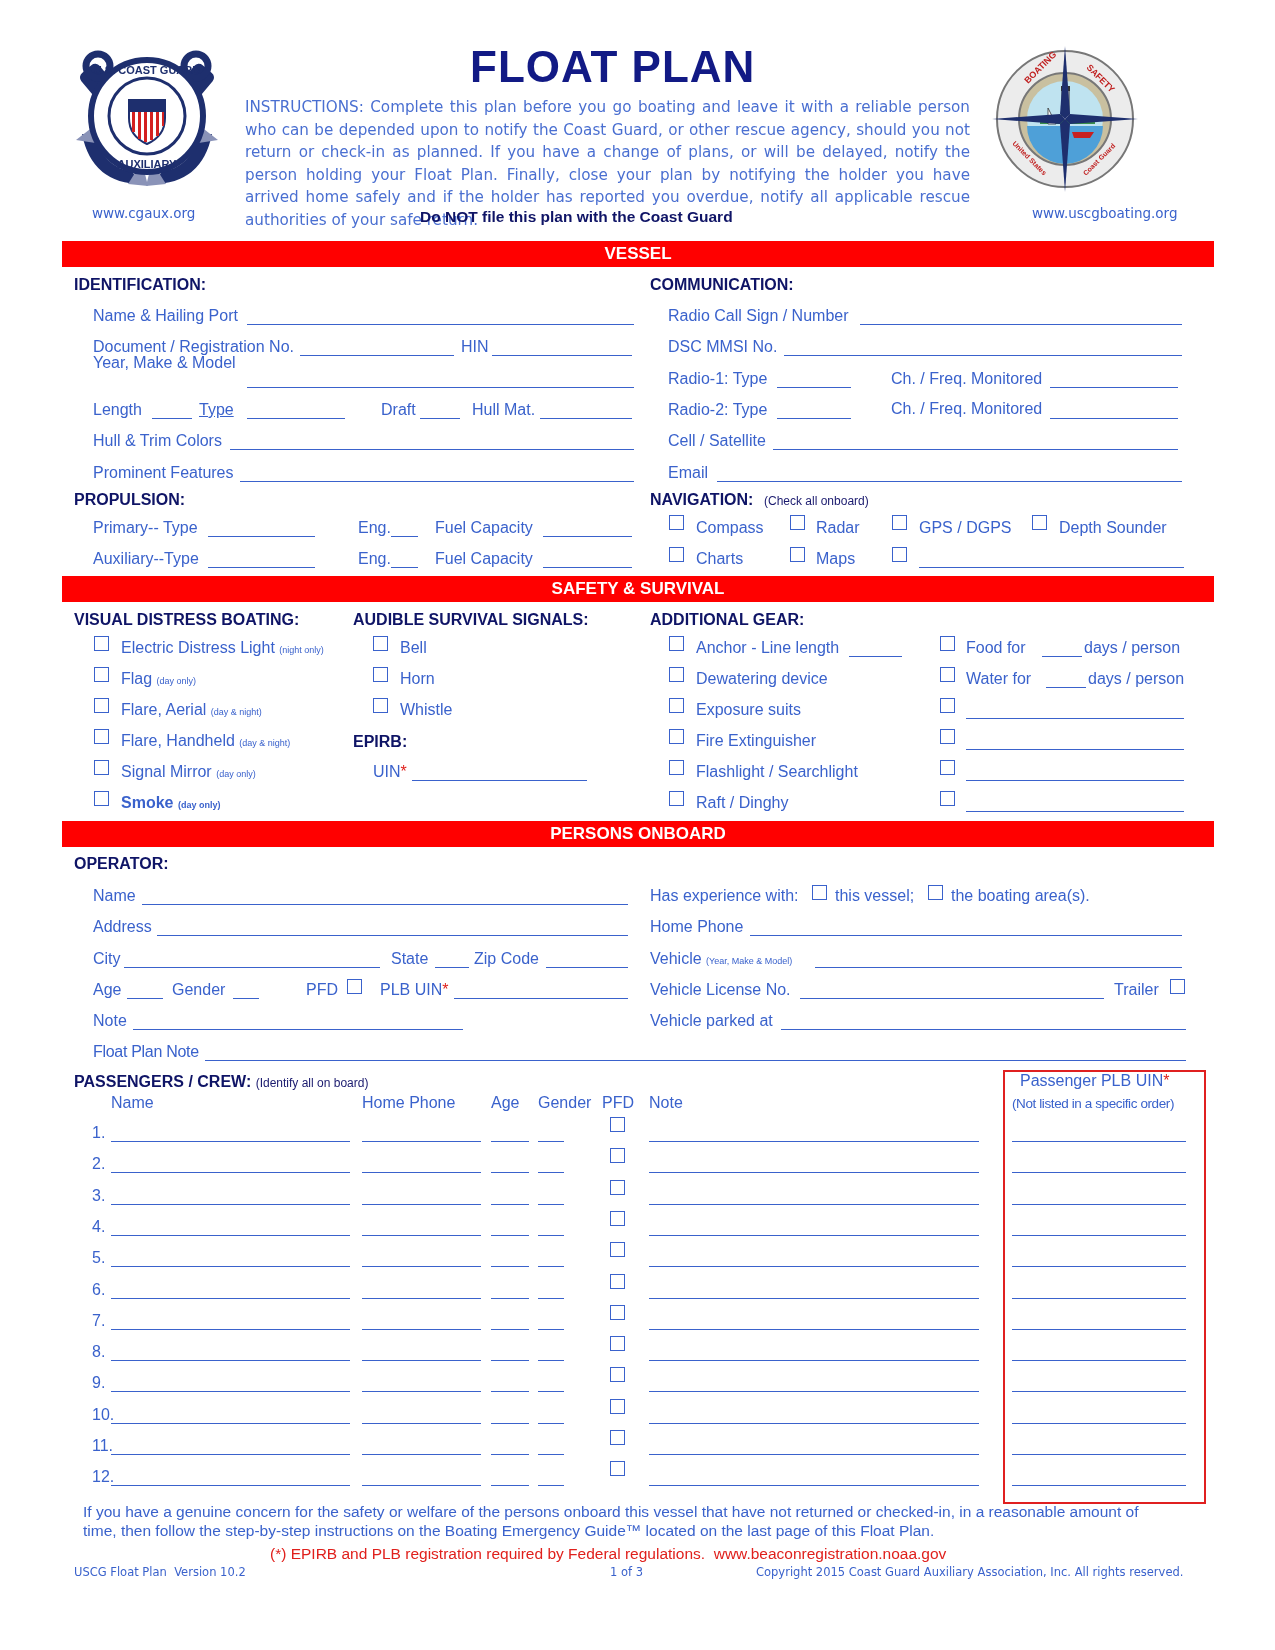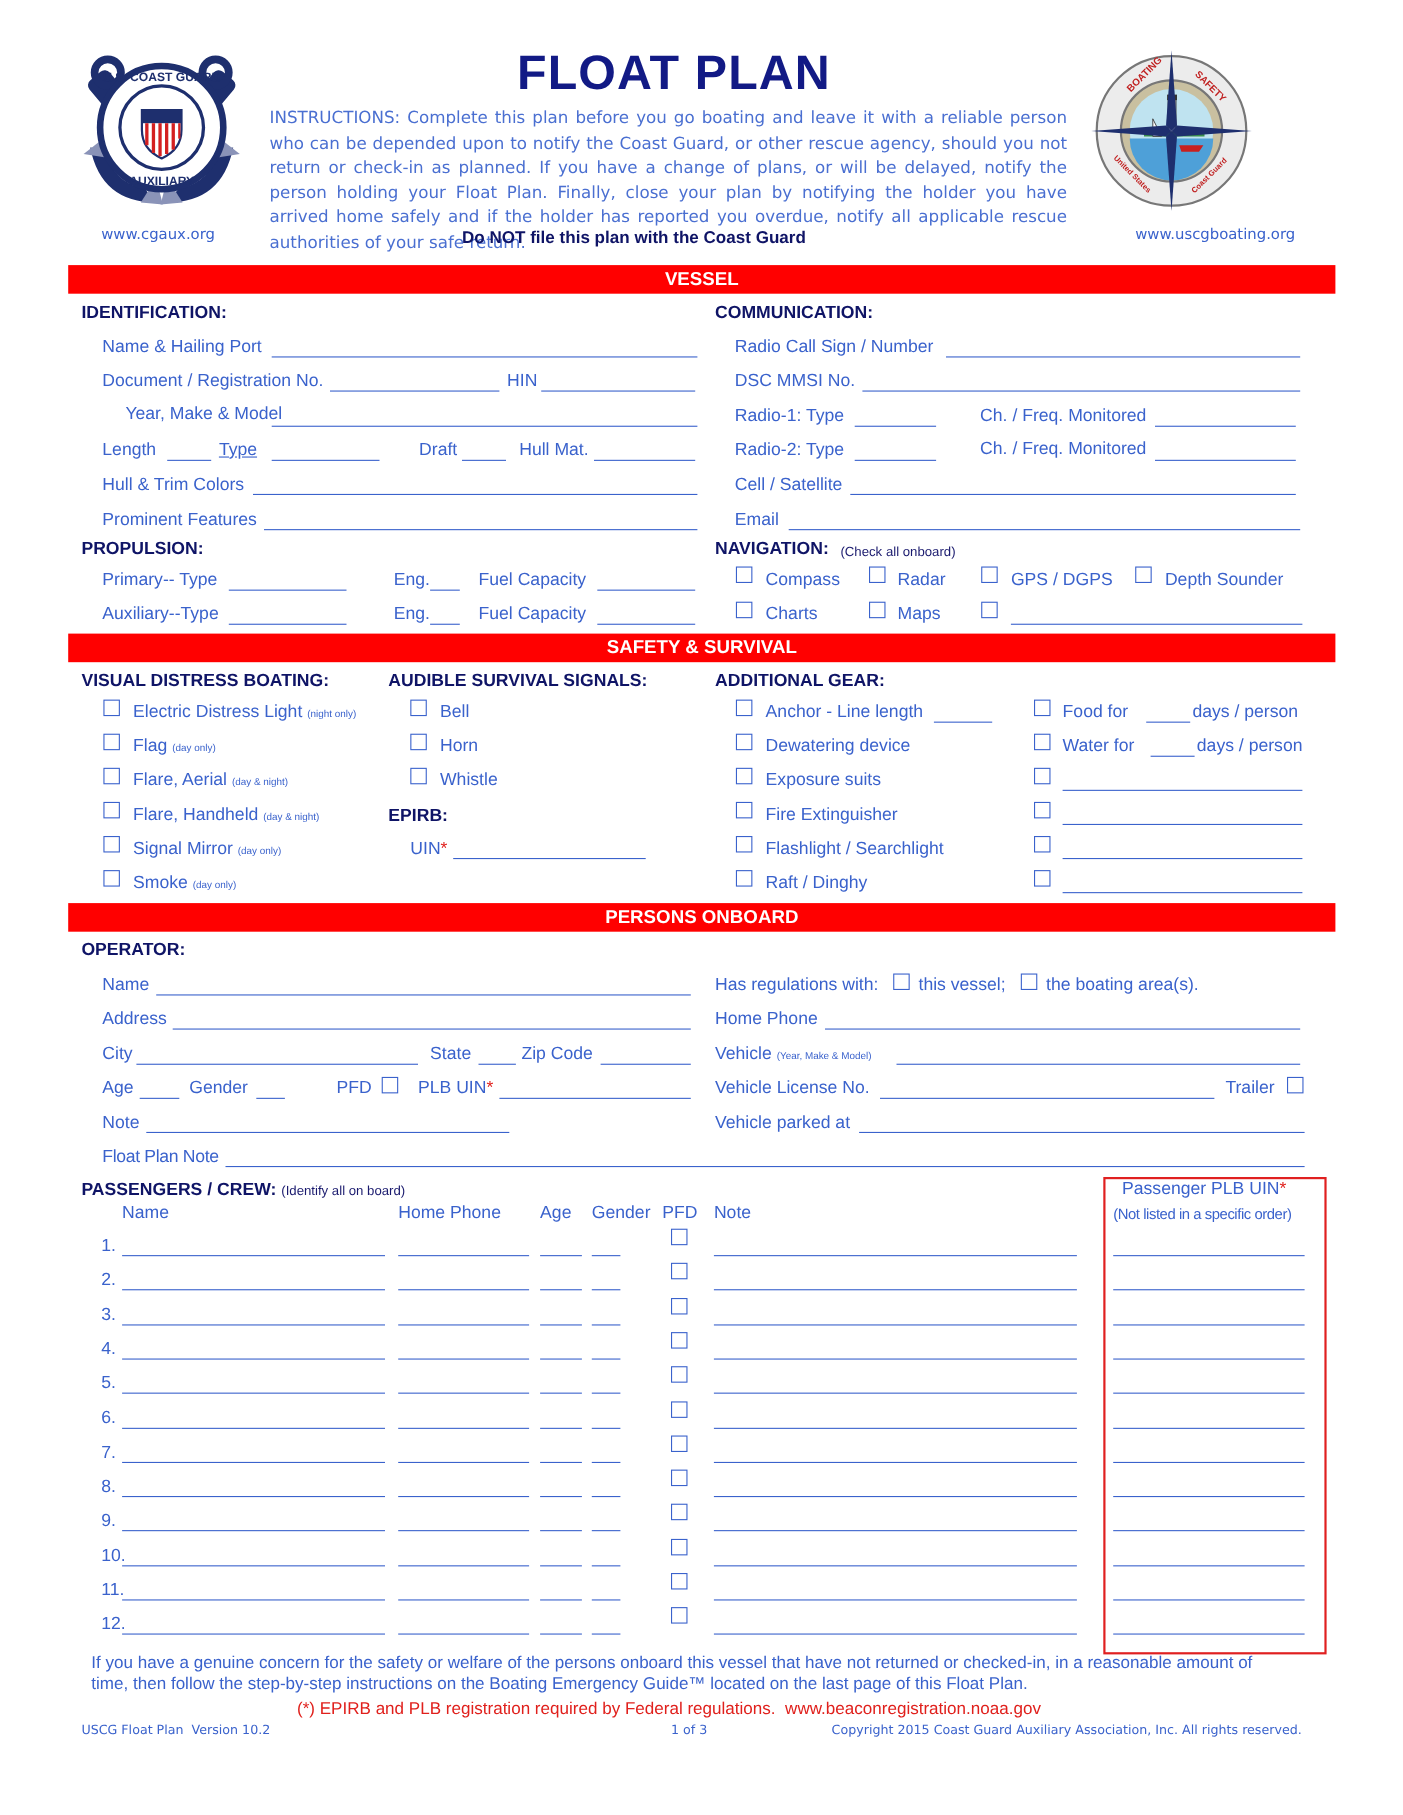--- a/index.html
+++ b/index.html
@@ -90,21 +90,21 @@
 <div class="abs hdr" style="left:74px;top:276px;">IDENTIFICATION:</div>
 
 <div class="abs lbl" style="left:93px;top:307px;">Name &amp; Hailing Port</div>
 <div class="line" style="left:247px;width:387px;top:324px;"></div>
 
 <div class="abs lbl" style="left:93px;top:338px;">Document / Registration No.</div>
 <div class="line" style="left:300px;width:154px;top:355px;"></div>
 <div class="abs lbl" style="left:461px;top:338px;">HIN</div>
 <div class="line" style="left:492px;width:140px;top:355px;"></div>
 
-<div class="abs lbl" style="left:93px;top:368px;margin-left:21px;">Year, Make &amp; Model</div>
+<div class="abs lbl" style="left:93px;top:354px;">Year, Make &amp; Model</div>
 <div class="line" style="left:247px;width:387px;top:387px;"></div>
 
 <div class="abs lbl" style="left:93px;top:401px;">Length</div>
 <div class="line" style="left:152px;width:40px;top:418px;"></div>
 <div class="abs lbl" style="left:199px;top:401px;text-decoration:underline;">Type</div>
 <div class="line" style="left:247px;width:98px;top:418px;"></div>
 <div class="abs lbl" style="left:381px;top:401px;">Draft</div>
 <div class="line" style="left:420px;width:40px;top:418px;"></div>
 <div class="abs lbl" style="left:472px;top:401px;">Hull Mat.</div>
 <div class="line" style="left:540px;width:92px;top:418px;"></div>
@@ -184,21 +184,21 @@
 <div class="abs lbl" style="left:121px;top:639px;"><span>Electric Distress Light</span> <span class="tiny">(night only)</span></div>
 <div class="cb" style="left:94px;top:667px;"></div>
 <div class="abs lbl" style="left:121px;top:670px;"><span>Flag</span> <span class="tiny">(day only)</span></div>
 <div class="cb" style="left:94px;top:698px;"></div>
 <div class="abs lbl" style="left:121px;top:701px;"><span>Flare, Aerial</span> <span class="tiny">(day &amp; night)</span></div>
 <div class="cb" style="left:94px;top:729px;"></div>
 <div class="abs lbl" style="left:121px;top:732px;"><span>Flare, Handheld</span> <span class="tiny">(day &amp; night)</span></div>
 <div class="cb" style="left:94px;top:760px;"></div>
 <div class="abs lbl" style="left:121px;top:763px;"><span>Signal Mirror</span> <span class="tiny">(day only)</span></div>
 <div class="cb" style="left:94px;top:791px;"></div>
-<div class="abs lbl" style="left:121px;top:794px;"><span>Smoke</span> <span class="tiny">(day only)</span></div>
+<div class="abs lbl" style="left:121px;top:794px;font-weight:bold;"><span>Smoke</span> <span class="tiny">(day only)</span></div>
 
 <div class="cb" style="left:373px;top:636px;"></div>
 <div class="abs lbl" style="left:400px;top:639px;">Bell</div>
 <div class="cb" style="left:373px;top:667px;"></div>
 <div class="abs lbl" style="left:400px;top:670px;">Horn</div>
 <div class="cb" style="left:373px;top:698px;"></div>
 <div class="abs lbl" style="left:400px;top:701px;">Whistle</div>
 
 <div class="abs hdr" style="left:353px;top:733px;">EPIRB:</div>
 <div class="abs lbl" style="left:373px;top:763px;"><span>UIN</span><span class="red">*</span></div>
@@ -258,21 +258,21 @@
 <div class="cb" style="left:347px;top:979px;"></div>
 <div class="abs lbl" style="left:380px;top:981px;"><span>PLB UIN</span><span class="red">*</span></div>
 <div class="line" style="left:454px;width:174px;top:998px;"></div>
 
 <div class="abs lbl" style="left:93px;top:1012px;">Note</div>
 <div class="line" style="left:133px;width:330px;top:1029px;"></div>
 
 <div class="abs lbl" style="left:93px;top:1043px;letter-spacing:-0.3px;">Float Plan Note</div>
 <div class="line" style="left:205px;width:981px;top:1060px;"></div>
 
-<div class="abs lbl" style="left:650px;top:887px;">Has regulations with:</div>
+<div class="abs lbl" style="left:650px;top:887px;">Has experience with:</div>
 <div class="cb" style="left:812px;top:885px;"></div>
 <div class="abs lbl" style="left:835px;top:887px;">this vessel;</div>
 <div class="cb" style="left:928px;top:885px;"></div>
 <div class="abs lbl" style="left:951px;top:887px;">the boating area(s).</div>
 
 <div class="abs lbl" style="left:650px;top:918px;">Home Phone</div>
 <div class="line" style="left:750px;width:432px;top:935px;"></div>
 
 <div class="abs lbl" style="left:650px;top:950px;"><span>Vehicle</span> <span class="tiny">(Year, Make &amp; Model)</span></div>
 <div class="line" style="left:815px;width:367px;top:967px;"></div>

